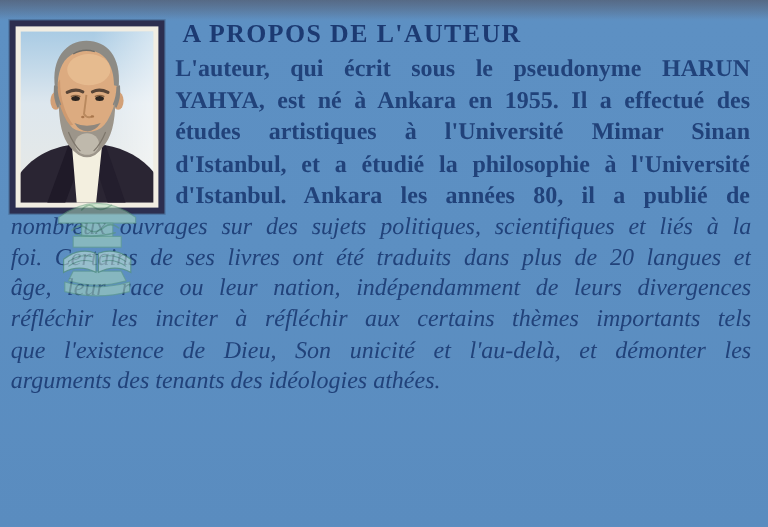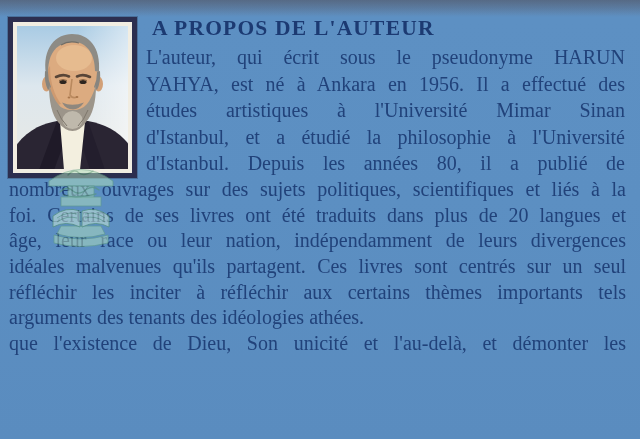--- a/index.html
+++ b/index.html
@@ -53,24 +53,24 @@
     font-size:21.5px;font-weight:bold;letter-spacing:1.2px;
     color:var(--title);
     white-space:nowrap;
   }
 
   
   .intro-col{
     position:absolute;left:146px;top:44px;width:479px;
     font-size:20px;color:var(--text);
   }
-  .intro-col .line{height:26.5px;line-height:26.5px;}
+  .intro-col .line{height:26.5px;line-height:26.5px;font-weight:bold;}
   .body-col{
     position:absolute;left:9px;top:177px;width:617px;
-    font-size:20px;color:var(--text);
+    font-size:20px;color:var(--text);font-style:italic;
   }
   .body-col .line{height:25.7px;line-height:25.7px;}
   .line{
     text-align:justify;
     text-align-last:justify;
     white-space:normal;
     overflow:hidden;
   }
   .line.last{text-align-last:left;}
 
@@ -145,34 +145,33 @@
           <path d="M40,84 Q44,94 50,100 M71,84 Q67,94 61,100" stroke="#7d766b" stroke-width="1" fill="none"></path>
         </svg>
       </div>
     </div>
   </div>
 
   <div class="title">A PROPOS DE L'AUTEUR</div>
 
   <div class="intro-col">
     <div class="line">L'auteur, qui écrit sous le pseudonyme HARUN</div>
-    <div class="line">YAHYA, est né à Ankara en 1956. Il a effectué des</div>
+    <div class="line">YAHYA, est né à Ankara en 1955. Il a effectué des</div>
     <div class="line">études artistiques à l'Université Mimar Sinan</div>
     <div class="line">d'Istanbul, et a étudié la philosophie à l'Université</div>
-    <div class="line">d'Istanbul. Depuis les années 80, il a publié de</div>
+    <div class="line">d'Istanbul. Ankara les années 80, il a publié de</div>
   </div>
 
   <div class="body-col">
     <div class="line">nombreux ouvrages sur des sujets politiques, scientifiques et liés à la</div>
     <div class="line">foi. Certains de ses livres ont été traduits dans plus de 20 langues et</div>
     <div class="line">âge, leur race ou leur nation, indépendamment de leurs divergences</div>
-    <div class="line">idéales malvenues qu'ils partagent. Ces livres sont centrés sur un seul</div>
     <div class="line">réfléchir les inciter à réfléchir aux certains thèmes importants tels</div>
+    <div class="line">que l'existence de Dieu, Son unicité et l'au-delà, et démonter les</div>
     <div class="line last">arguments des tenants des idéologies athées.</div>
-    <div class="line">que l'existence de Dieu, Son unicité et l'au-delà, et démonter les</div>
   </div>
 
   <div class="watermark">
     <svg viewBox="0 0 70 85">
       <g fill="#aedcbc" fill-opacity="0.78" stroke="#5f9f7c" stroke-opacity="0.75" stroke-width="1">
 
         <path d="M3,17 Q35,-6 67,17 L67,22 L3,22 Z"></path>
 
         <rect x="22" y="22" width="26" height="12"></rect>
         <rect x="15" y="33" width="40" height="9"></rect>

